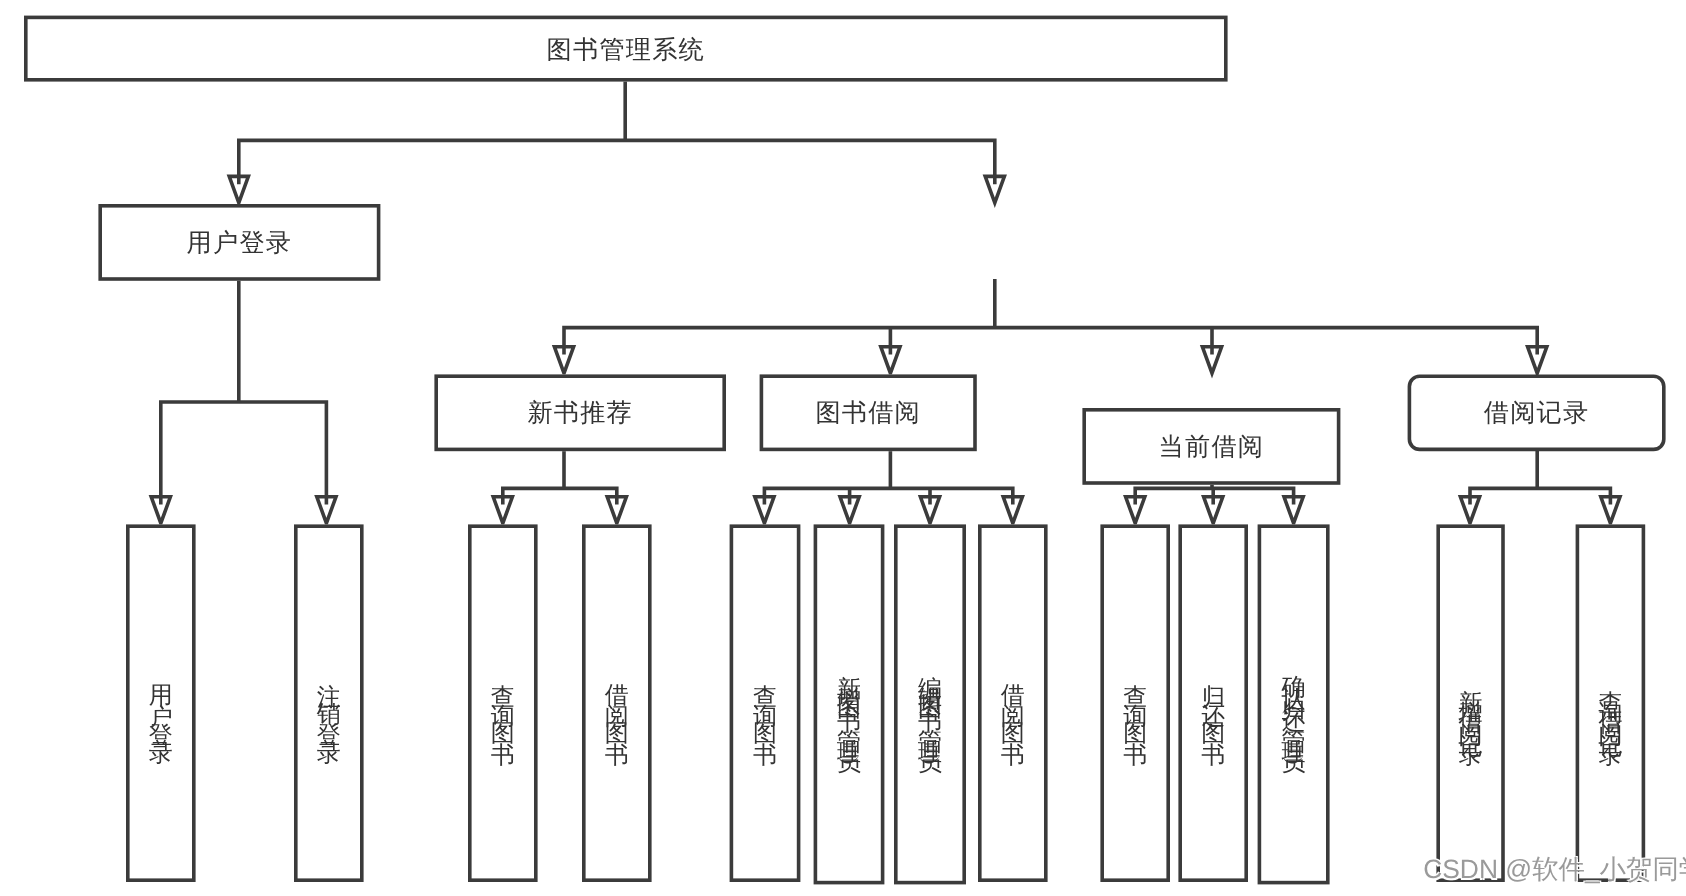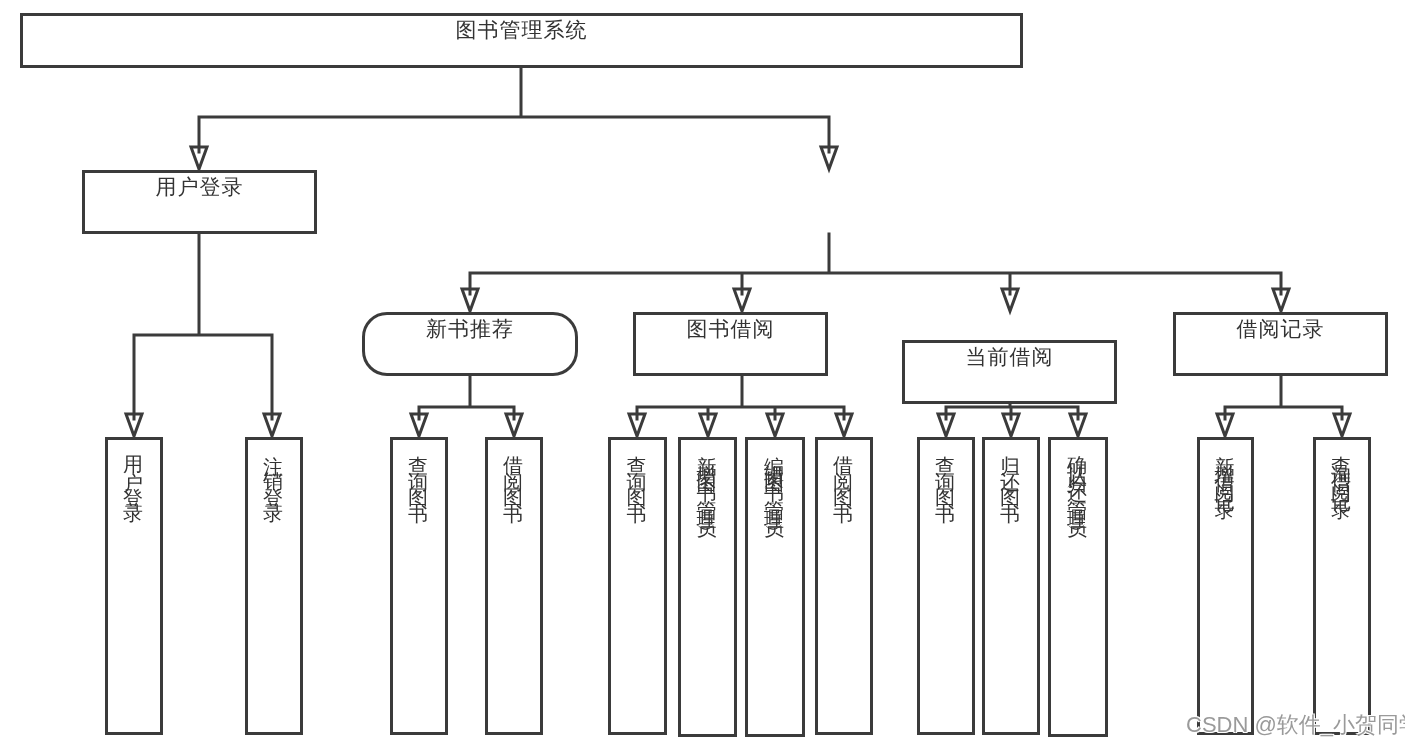--- a/index.html
+++ b/index.html
@@ -10,21 +10,21 @@
     font-family:"Liberation Sans", sans-serif;
     overflow:hidden;
   }
   #wires{position:absolute;left:0;top:0;width:1405px;height:747px;}
   #wires path{stroke:var(--line,#3b3b3b);stroke-width:3;fill:none;stroke-linecap:square;}
   #wires use{fill:var(--line,#3b3b3b);}
   .box{
     position:absolute;box-sizing:border-box;
     border:3px solid var(--line,#3b3b3b);
     background:var(--fill,#ffffff);
-    display:flex;justify-content:center;
+    display:flex;align-items:center;justify-content:center;
     color:var(--text,#333333);
     z-index:2;
   }
   .hlabel{font-size:21px;letter-spacing:1px;white-space:nowrap;}
   .leaf{font-size:20px;}
   .vtext{writing-mode:vertical-rl;text-orientation:mixed;white-space:nowrap;}
   #watermark{
     position:absolute;left:1186px;top:710px;z-index:5;
     font-size:22px;color:var(--watermark,#9a9a9a);white-space:nowrap;
     text-shadow:1px 1px 0 #ffffff,-1px -1px 0 #ffffff,1px -1px 0 #ffffff,-1px 1px 0 #ffffff;
@@ -89,30 +89,30 @@
   </svg>
 
   <div class="box" style="left:20px;top:13px;width:1003px;height:55px;">
     <span class="hlabel">图书管理系统</span>
   </div>
 
   <div class="box" style="left:82px;top:170px;width:235px;height:64px;">
     <span class="hlabel">用户登录</span>
   </div>
 
-  <div class="box" style="left:362px;top:312px;width:216px;height:64px;border-radius:25px;">
+  <div class="box" style="left:362px;top:312px;width:243px;height:64px;">
     <span class="hlabel">新书推荐</span>
   </div>
-  <div class="box" style="left:633px;top:312px;width:195px;height:64px;">
+  <div class="box" style="left:633px;top:312px;width:181px;height:64px;">
     <span class="hlabel">图书借阅</span>
   </div>
   <div class="box" style="left:902px;top:312px;width:215px;height:64px;margin-top:28px;">
     <span class="hlabel">当前借阅</span>
   </div>
-  <div class="box" style="left:1173px;top:312px;width:215px;height:64px;">
+  <div class="box" style="left:1173px;top:312px;width:215px;height:64px;border-radius:10px;">
     <span class="hlabel">借阅记录</span>
   </div>
 
   <div class="box leaf" style="left:105px;top:437px;width:58px;height:298px;">
     <span class="vtext" style="letter-spacing: 16px;">用户登录</span>
   </div>
   <div class="box leaf" style="left:245px;top:437px;width:58px;height:298px;">
     <span class="vtext" style="letter-spacing: 16px;">注销登录</span>
   </div>
 

